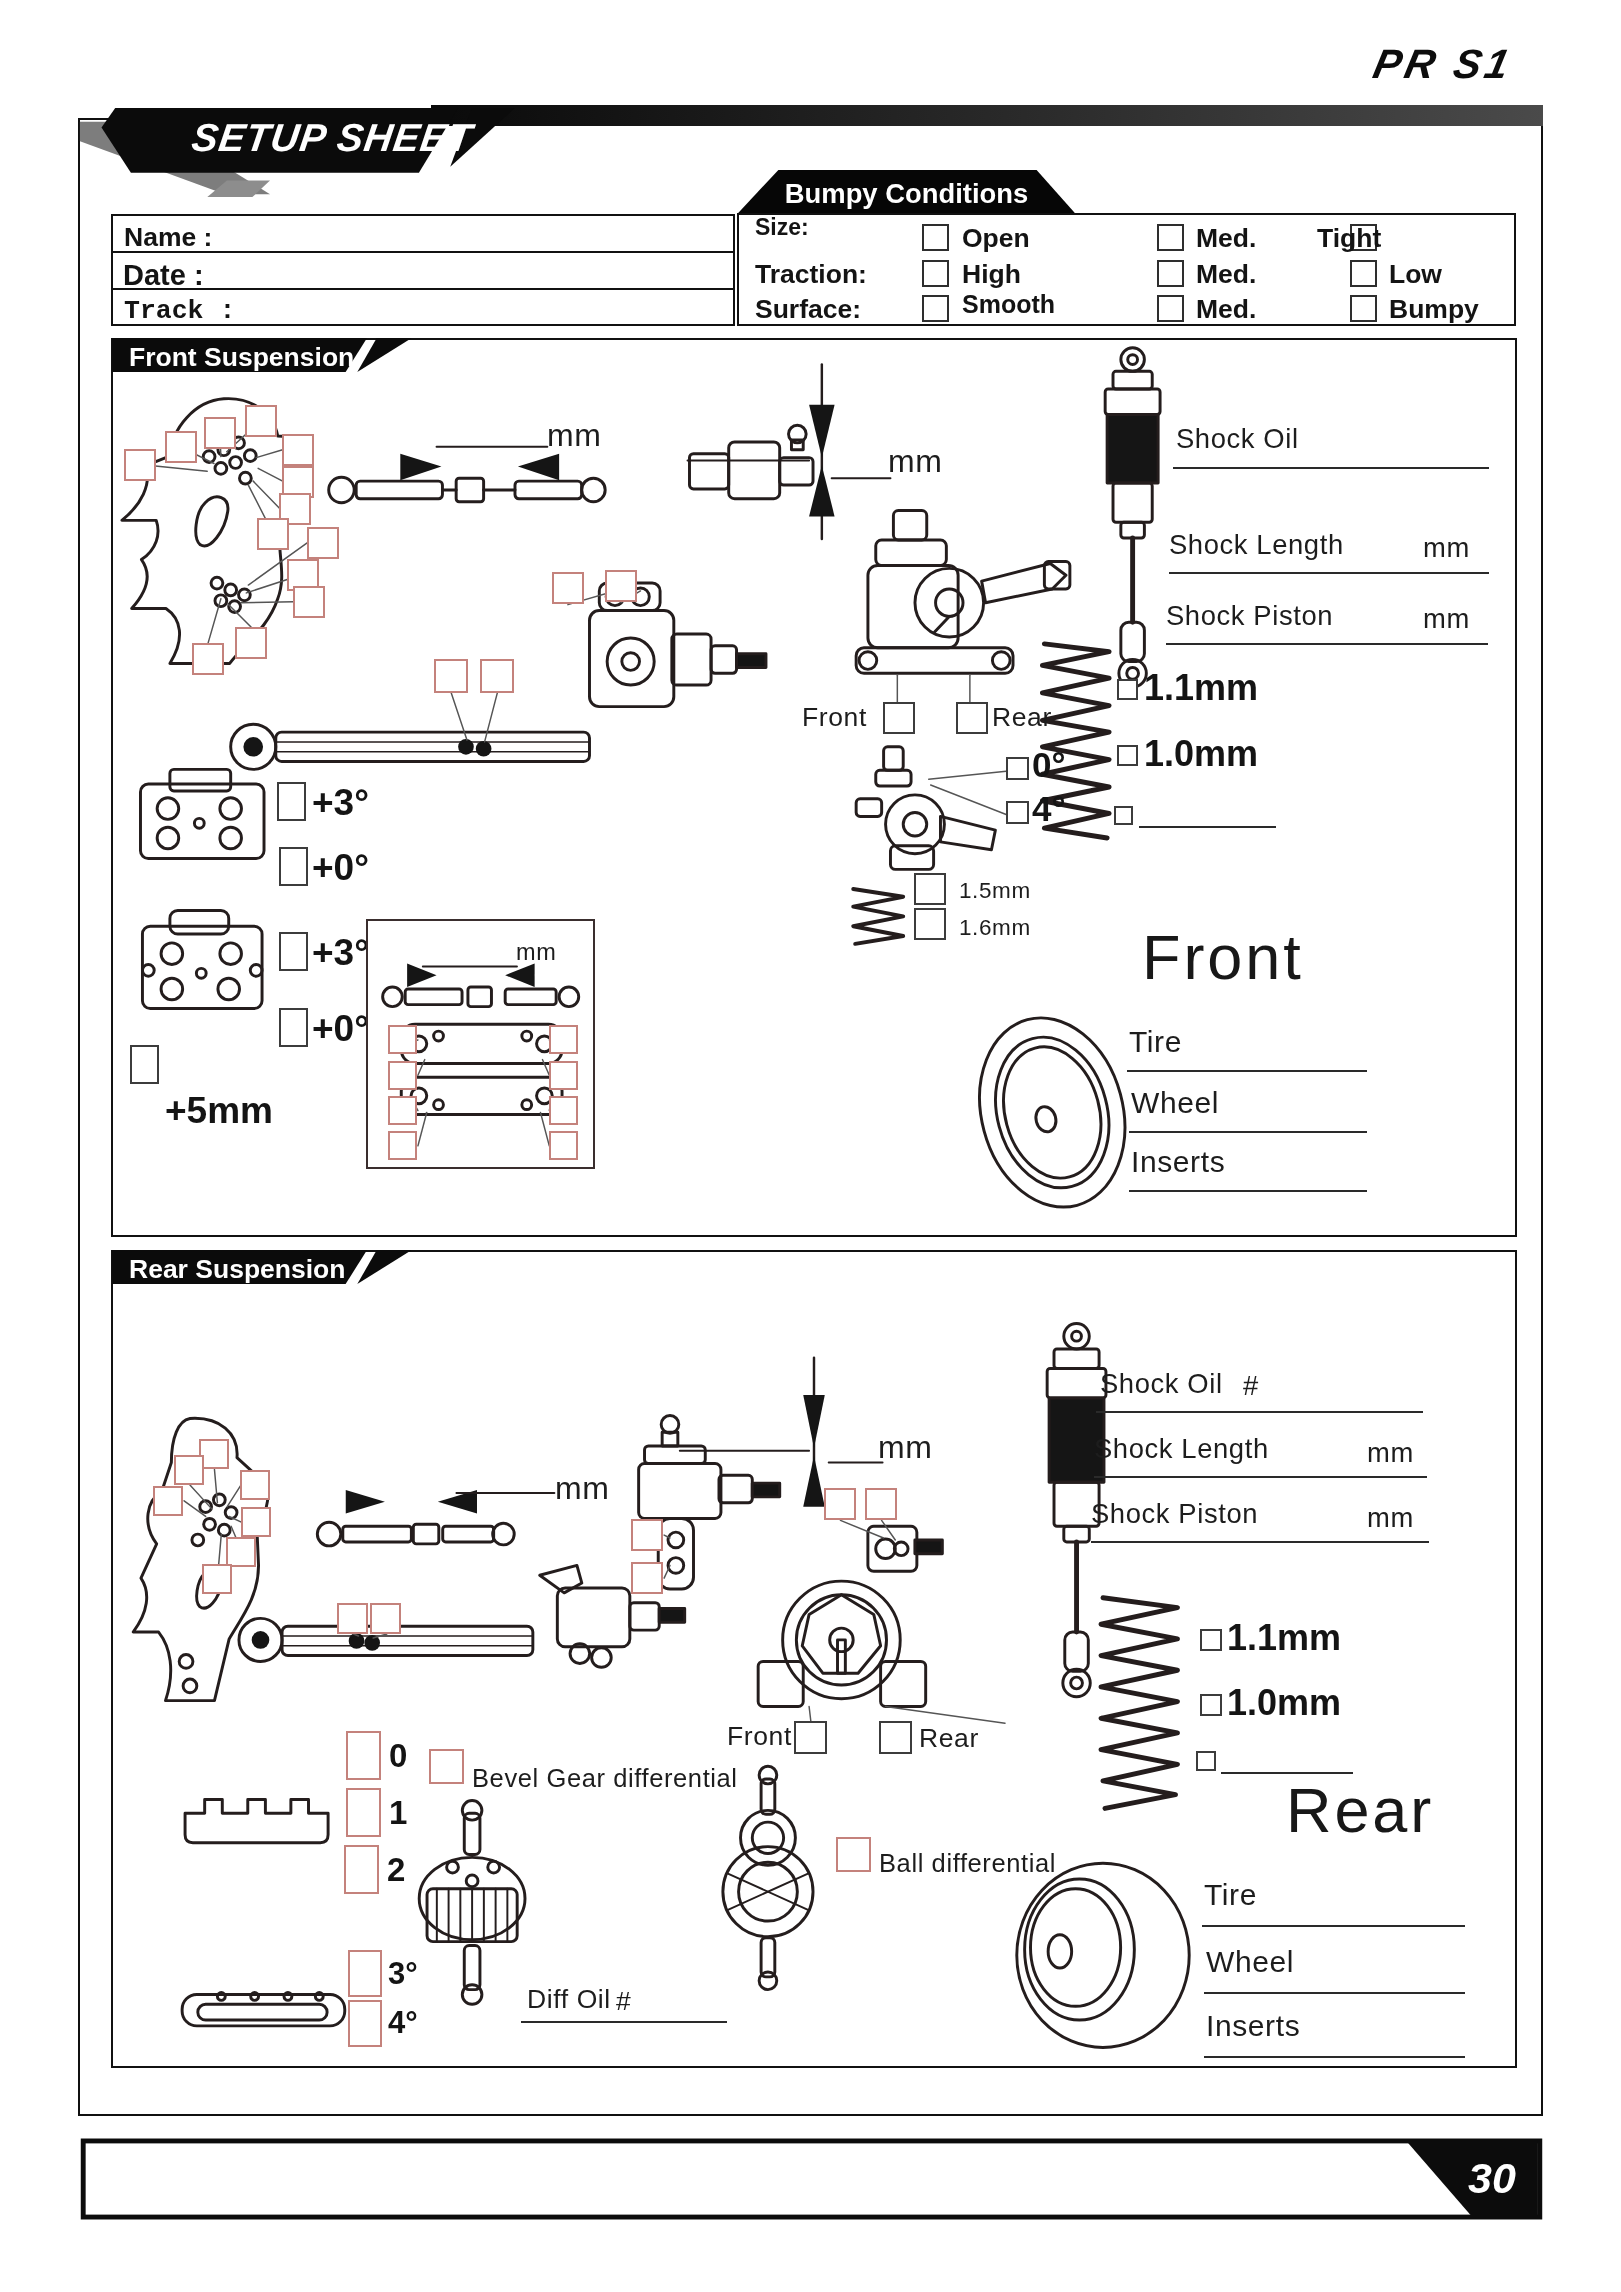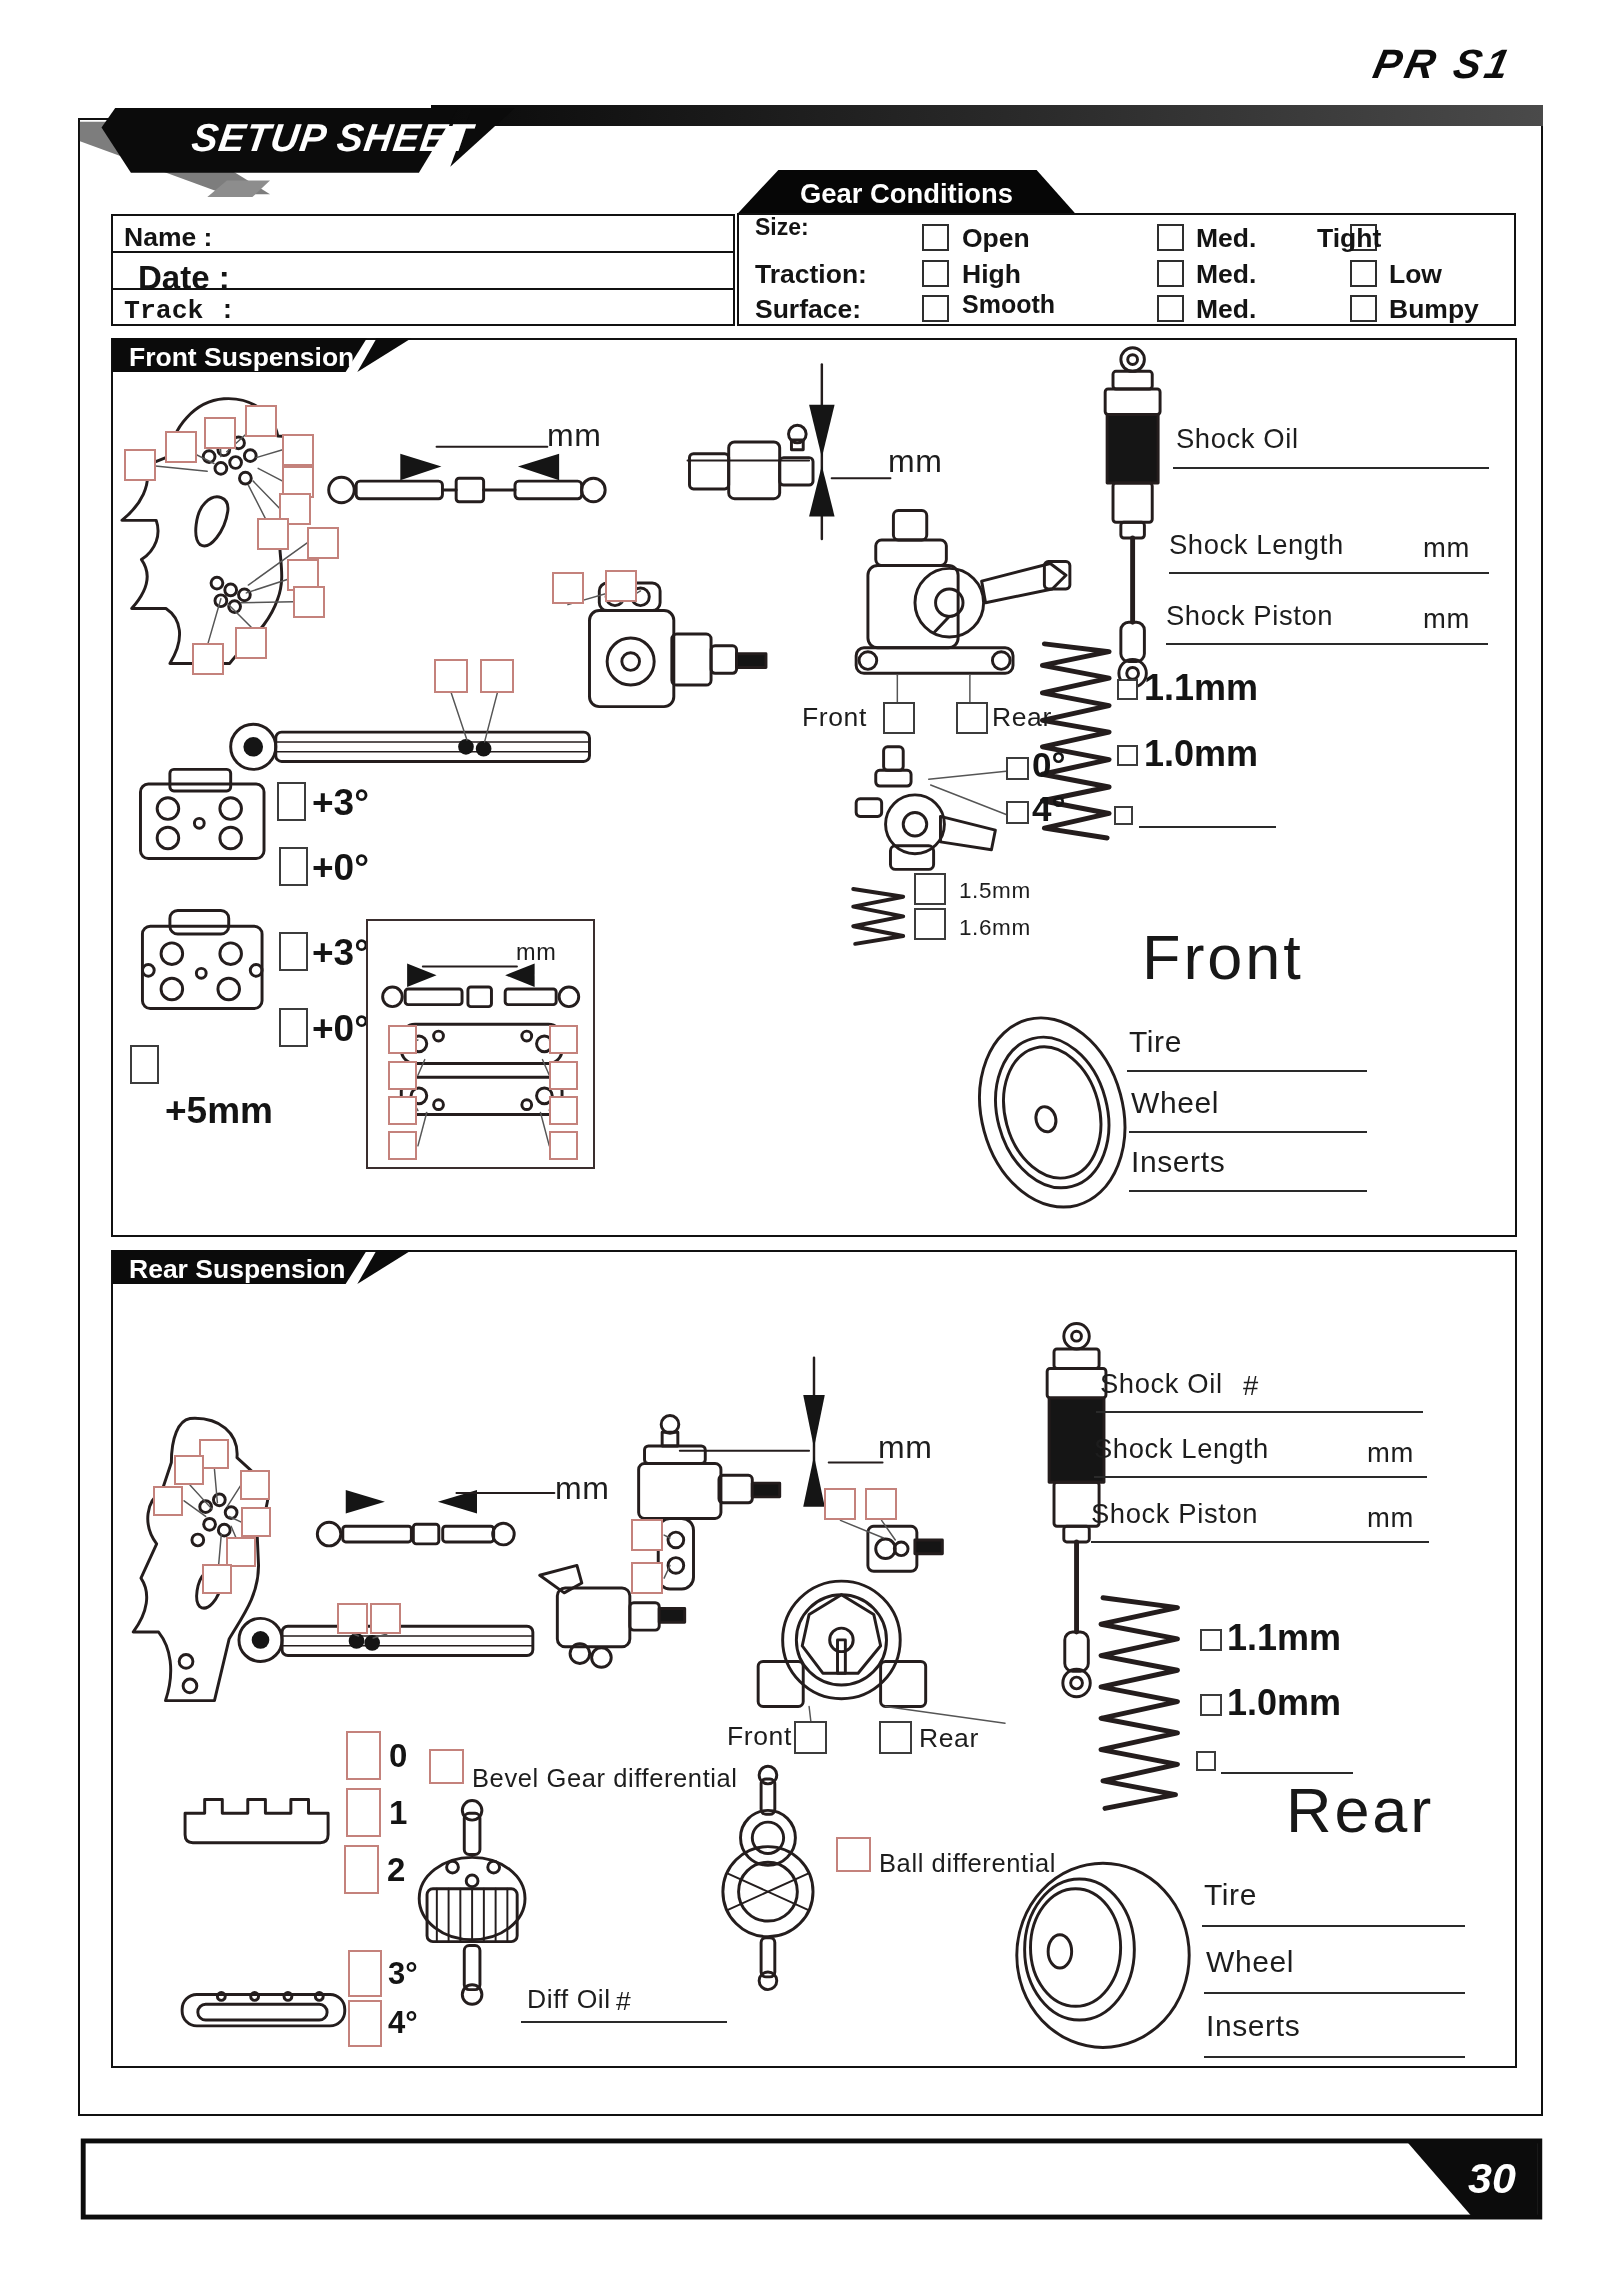--- a/index.html
+++ b/index.html
@@ -33,29 +33,29 @@
     <polygon points="38,12 388,12 348,78 54,78 24,32" fill="#0b0b0b"></polygon>
     <polygon points="402,12 446,12 380,72" fill="#0b0b0b"></polygon>
   </svg>
   <div class="banner-text" style="left:192px;top:116px;font-size:39px;font-style:italic;letter-spacing:1px;transform:skewX(-8deg);">SETUP SHEET</div>
 
   <div class="abs" style="left:111px;top:214px;width:624px;height:112px;border:2.9px solid #111;box-sizing:border-box;"></div>
   <div class="rowline" style="left:111px;top:251px;width:624px;"></div>
   <div class="rowline" style="left:111px;top:288px;width:624px;"></div>
   <div class="opt" style="left:124px;top:222px;font-size:26.5px;">Name :</div>
   <div class="abs" style="left:225px;top:218px;width:500px;height:31px;"></div>
-  <div class="opt" style="left:138px;top:259px;font-size:33px;">Date :</div>
+  <div class="opt" style="left:123px;top:259px;font-size:29px;">Date :</div>
   <div class="abs" style="left:225px;top:255px;width:500px;height:31px;"></div>
   <div class="opt" style="left:124px;top:296px;font-size:26.5px;font-family:Liberation Mono, monospace;">Track :</div>
   <div class="abs" style="left:225px;top:292px;width:500px;height:31px;"></div>
 
   <svg style="left:737px;top:170px;" width="339" height="45" viewBox="0 0 346 46">
     <polygon points="42,0 306,0 346,45 0,45" fill="#060606"></polygon>
   </svg>
-  <div class="banner-text" style="left:737px;top:178px;width:339px;text-align:center;font-size:27.4px;">Gear Conditions</div>
+  <div class="banner-text" style="left:737px;top:178px;width:339px;text-align:center;font-size:27.4px;">Bumpy Conditions</div>
   <div class="abs" style="left:737px;top:213px;width:779px;height:113px;border:2.9px solid #111;box-sizing:border-box;"></div>
 
   <div class="opt" style="left:755px;top:214px;font-size:23px;">Size:</div>
   <div class="opt" style="left:755px;top:259px;font-size:26.5px;">Traction:</div>
   <div class="opt" style="left:755px;top:294px;font-size:26.5px;">Surface:</div>
 
   <div class="cbd" style="left:922px;top:224px;"></div>
   <div class="opt" style="left:962px;top:223px;font-size:26.5px;">Open</div>
   <div class="cbd" style="left:1157px;top:224px;"></div>
   <div class="opt" style="left:1196px;top:223px;font-size:26.5px;">Med.</div>

